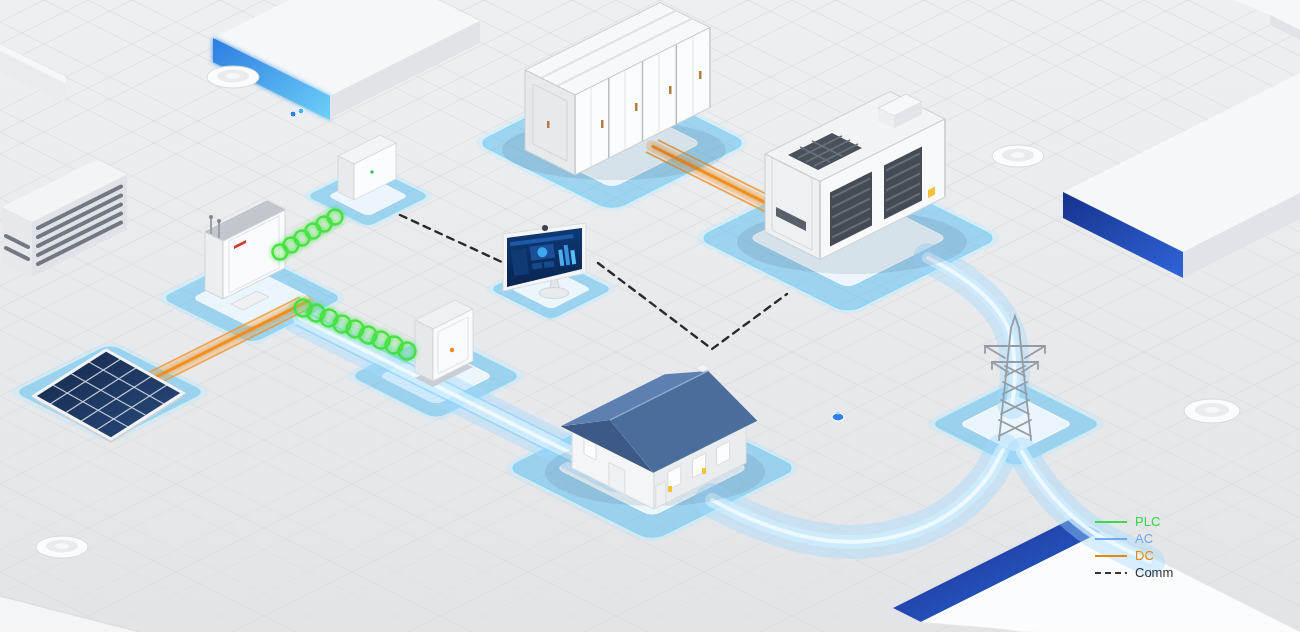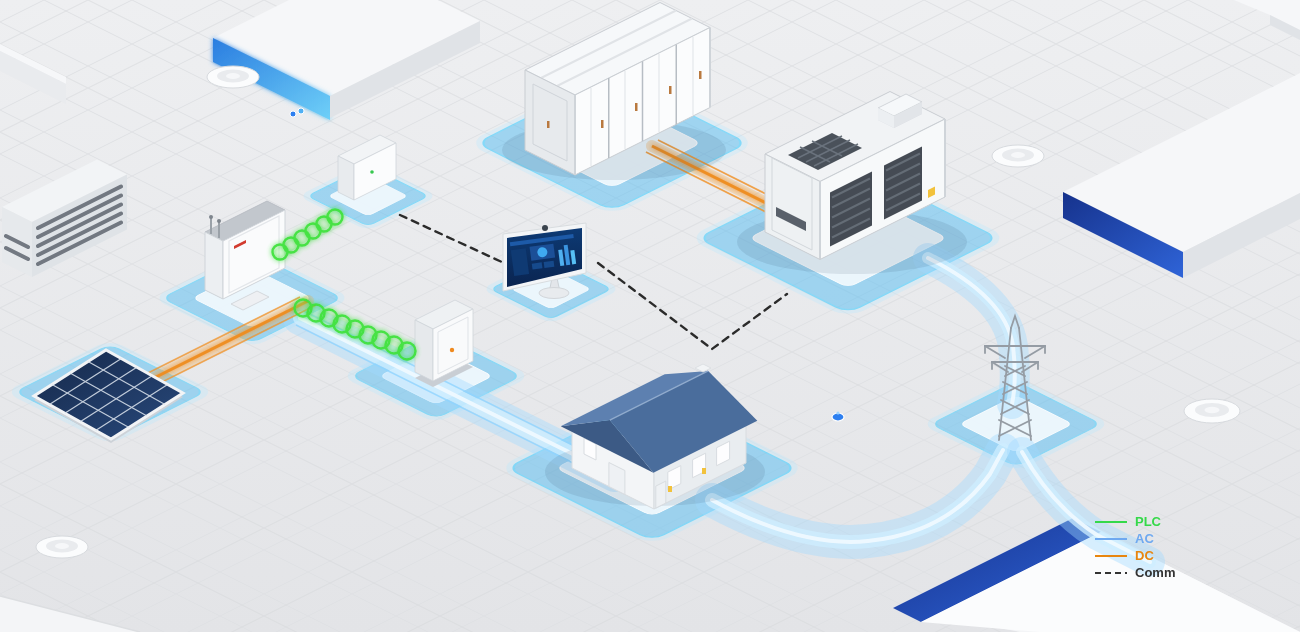--- a/index.html
+++ b/index.html
@@ -1,16 +1,16 @@
 <!DOCTYPE html>
 <html><head>
 <meta charset="utf-8">
 <style>
   html,body{margin:0;padding:0;background:#e9eaec;font-family:"Liberation Sans",sans-serif;}
-  .stage{position:relative;width:1300px;height:632px;overflow:hidden;background:#e9eaec;font-weight:bold;}
+  .stage{position:relative;width:1300px;height:632px;overflow:hidden;background:#e9eaec;}
   .stage svg{display:block;width:1300px;height:632px;}
   text.legend-label{font-size:13px;font-family:"Liberation Sans",sans-serif;}
 </style>
 </head>
 <body>
 
 <div class="stage">
 <svg viewBox="0 0 1300 632" xmlns="http://www.w3.org/2000/svg">
   <defs>
     <linearGradient id="bgGrad" x1="0" y1="0" x2="0" y2="1">

